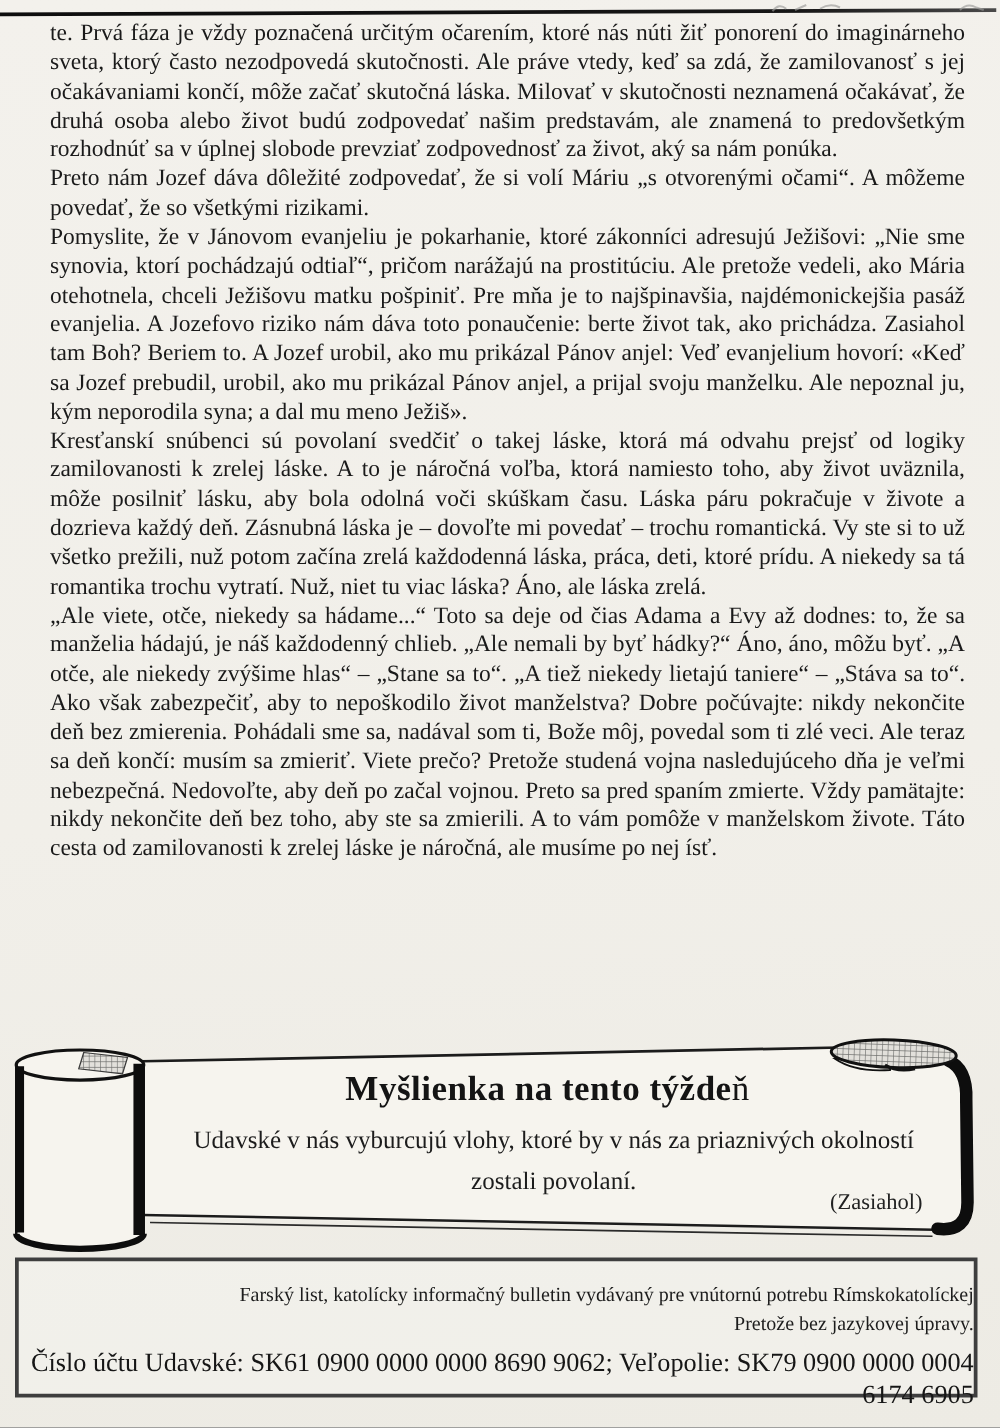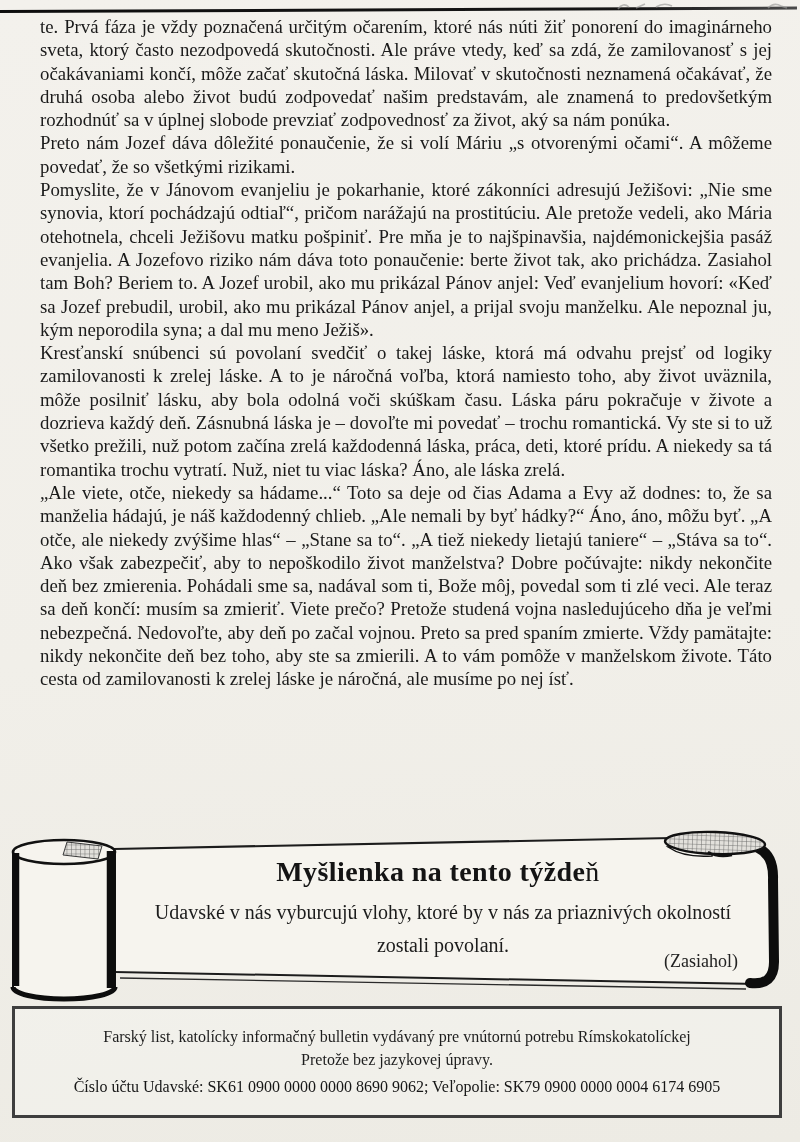--- a/index.html
+++ b/index.html
@@ -37,40 +37,40 @@
     text-align:center; font-size:20px; line-height:33px; color:#1c1c1c;
   }
   .banner-attribution {
     position:absolute; top:129px; left:0; width:730px;
     text-align:right; font-size:18px; color:#222;
   }
   .footer-box {
     position:absolute; left:12px; top:1006px; width:770px; height:112px;
     border:3px solid #3e3e3e; box-sizing:border-box;
     background:rgba(255,255,255,0.22);
-    text-align:center; padding-top:17px;
+    text-align:right; padding-top:17px;
   }
   .imprint-line  { font-size:16px; line-height:22.5px; color:#1d1d1d; }
-  .imprint-accounts { font-size:16px; margin-top:7px; color:#161616; }
+  .imprint-accounts { font-size:21px; margin-top:7px; color:#161616; }
 </style>
 </head>
 <body>
 
 <div class="page">
 
   <div class="top-rule"></div>
 
   <svg class="smudges" viewBox="0 0 190 14">
     <path d="M10,9 q5,-7 11,-2 M28,8 l9,-4 M48,7 q8,-5 16,-1" stroke="#9a9a98" stroke-width="1.6" fill="none" opacity="0.65"></path>
     <path d="M160,8 q6,-6 13,-2 l6,2" stroke="#9a9a98" stroke-width="1.6" fill="none" opacity="0.65"></path>
   </svg>
 
   <div class="body-text">
     <p>te. Prvá fáza je vždy poznačená určitým očarením, ktoré nás núti žiť ponorení do imaginárneho sveta, ktorý často nezodpovedá skutočnosti. Ale práve vtedy, keď sa zdá, že zamilovanosť s jej očakávaniami končí, môže začať skutočná láska. Milovať v skutočnosti neznamená očakávať, že druhá osoba alebo život budú zodpovedať našim predstavám, ale znamená to predovšetkým rozhodnúť sa v úplnej slobode prevziať zodpovednosť za život, aký sa nám ponúka.</p>
-    <p>Preto nám Jozef dáva dôležité ponaučenie, že si volí Máriu „s otvorenými očami“. A môžeme povedať, že so všetkými rizikami.</p>
+    <p>Preto nám Jozef dáva dôležité zodpovedať, že si volí Máriu „s otvorenými očami“. A môžeme povedať, že so všetkými rizikami.</p>
     <p>Pomyslite, že v Jánovom evanjeliu je pokarhanie, ktoré zákonníci adresujú Ježišovi: „Nie sme synovia, ktorí pochádzajú odtiaľ“, pričom narážajú na prostitúciu. Ale pretože vedeli, ako Mária otehotnela, chceli Ježišovu matku pošpiniť. Pre mňa je to najšpinavšia, najdémonickejšia pasáž evanjelia. A Jozefovo riziko nám dáva toto ponaučenie: berte život tak, ako prichádza. Zasiahol tam Boh? Beriem to. A Jozef urobil, ako mu prikázal Pánov anjel: Veď evanjelium hovorí: «Keď sa Jozef prebudil, urobil, ako mu prikázal Pánov anjel, a prijal svoju manželku. Ale nepoznal ju, kým neporodila syna; a dal mu meno Ježiš».</p>
     <p>Kresťanskí snúbenci sú povolaní svedčiť o takej láske, ktorá má odvahu prejsť od logiky zamilovanosti k zrelej láske. A to je náročná voľba, ktorá namiesto toho, aby život uväznila, môže posilniť lásku, aby bola odolná voči skúškam času. Láska páru pokračuje v živote a dozrieva každý deň. Zásnubná láska je – dovoľte mi povedať – trochu romantická. Vy ste si to už všetko prežili, nuž potom začína zrelá každodenná láska, práca, deti, ktoré prídu. A niekedy sa tá romantika trochu vytratí. Nuž, niet tu viac láska? Áno, ale láska zrelá.</p>
     <p>„Ale viete, otče, niekedy sa hádame...“ Toto sa deje od čias Adama a Evy až dodnes: to, že sa manželia hádajú, je náš každodenný chlieb. „Ale nemali by byť hádky?“ Áno, áno, môžu byť. „A otče, ale niekedy zvýšime hlas“ – „Stane sa to“. „A tiež niekedy lietajú taniere“ – „Stáva sa to“. Ako však zabezpečiť, aby to nepoškodilo život manželstva? Dobre počúvajte: nikdy nekončite deň bez zmierenia. Pohádali sme sa, nadával som ti, Bože môj, povedal som ti zlé veci. Ale teraz sa deň končí: musím sa zmieriť. Viete prečo? Pretože studená vojna nasledujúceho dňa je veľmi nebezpečná. Nedovoľte, aby deň po začal vojnou. Preto sa pred spaním zmierte. Vždy pamätajte: nikdy nekončite deň bez toho, aby ste sa zmierili. A to vám pomôže v manželskom živote. Táto cesta od zamilovanosti k zrelej láske je náročná, ale musíme po nej ísť.</p>
   </div>
 
   <div class="banner">
     <svg class="scroll" viewBox="0 0 784 180">
       <defs>
         <pattern id="hatch" width="4.5" height="4.5" patternUnits="userSpaceOnUse">
           <rect width="4.5" height="4.5" fill="#e2e0db"></rect>

